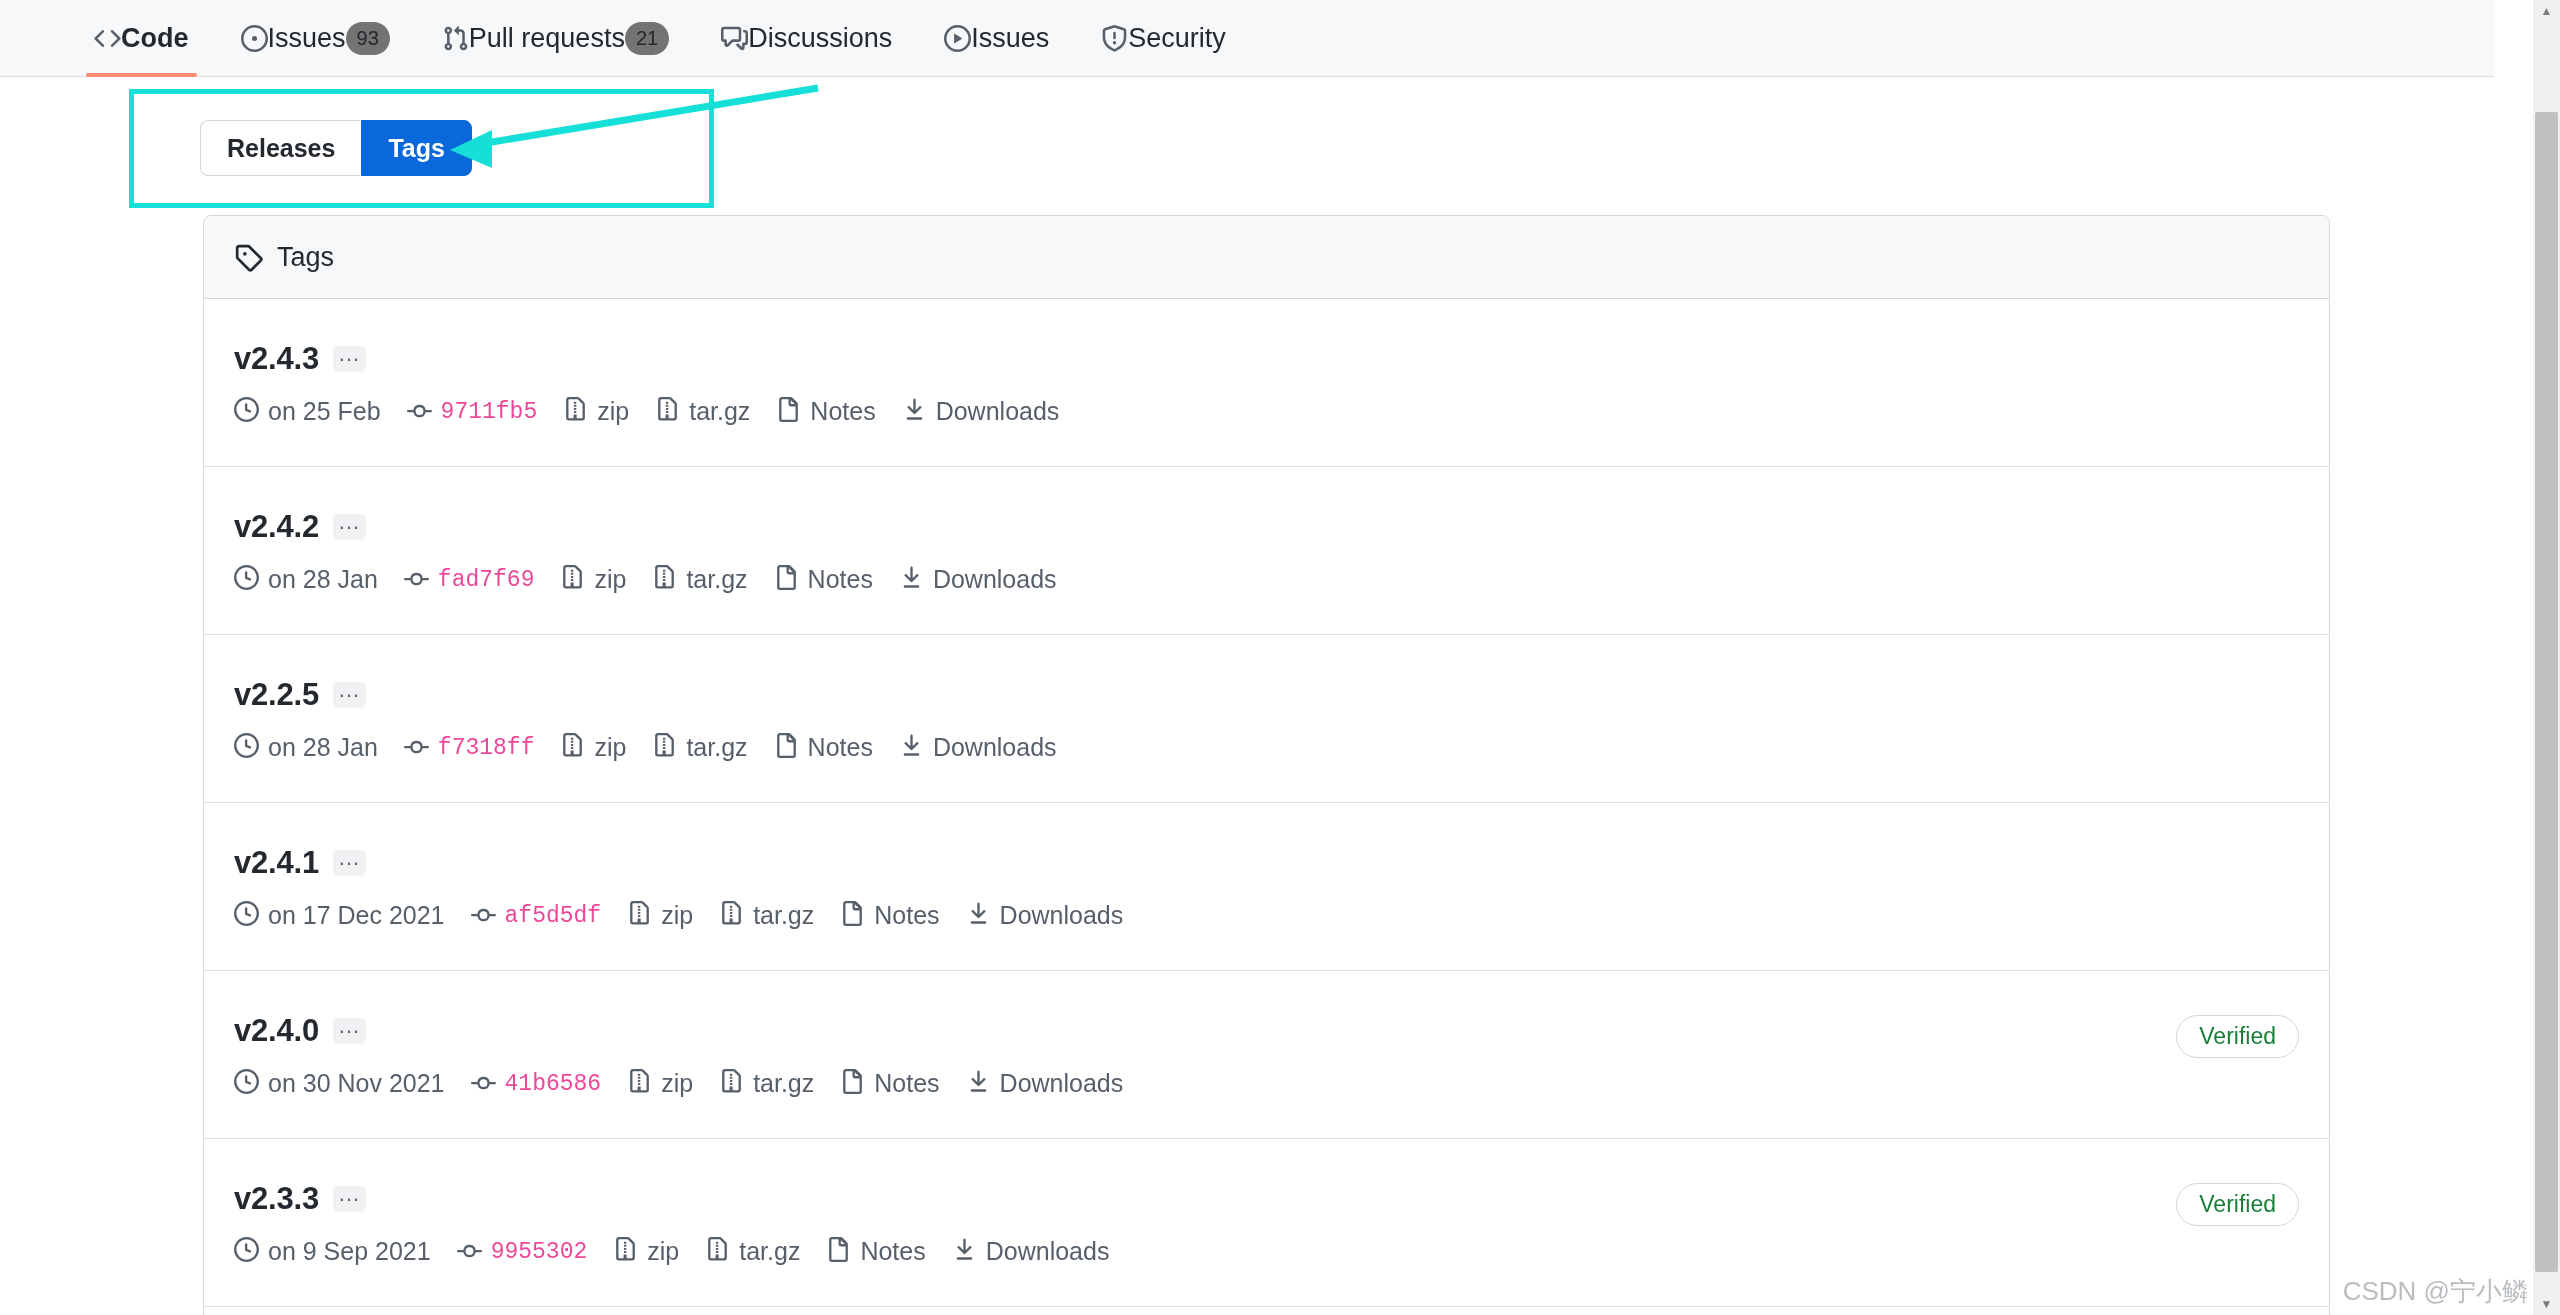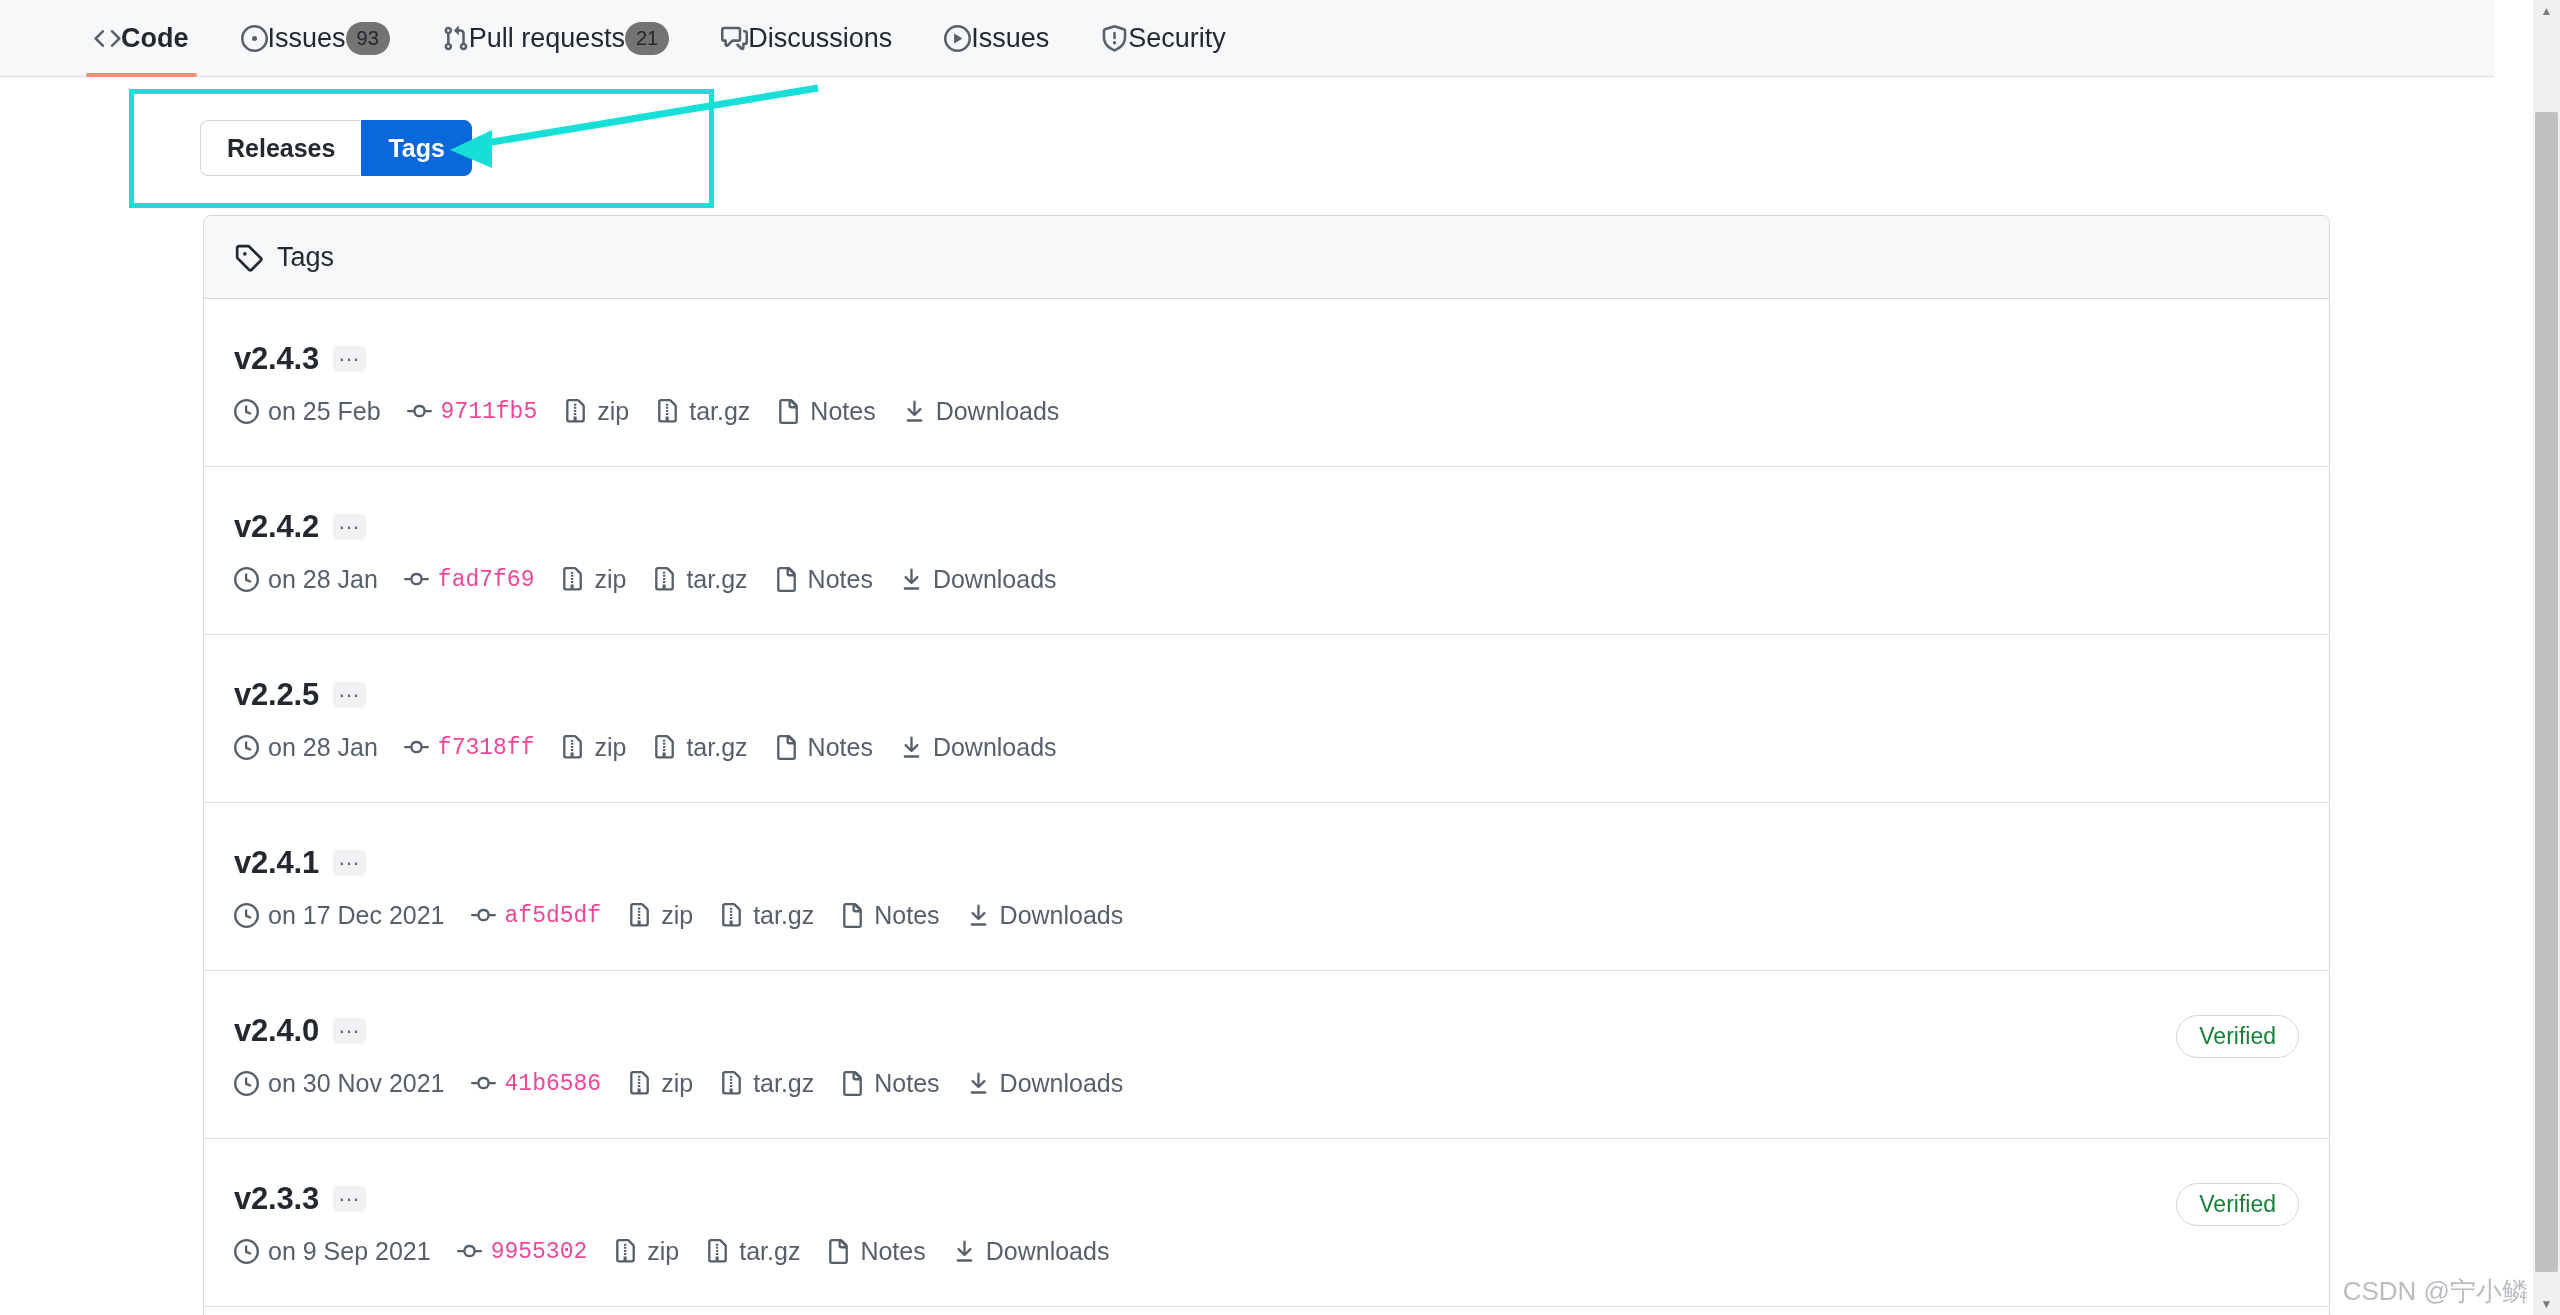--- a/index.html
+++ b/index.html
@@ -114,21 +114,21 @@
     display: flex; align-items: center; justify-content: center;
     color: #57606a; font-size: 22px; line-height: 0;
     cursor: pointer; letter-spacing: 1px;
     padding-bottom: 10px;
   }
   .tag-meta {
     display: flex; align-items: center;
     margin-top: 20px; gap: 26px;
     font-size: 25px; color: #57606a;
   }
-  .meta-item { display: flex; align-items: center; gap: 9px; cursor: pointer; white-space: nowrap; }
+  .meta-item { display: flex; align-items: flex-start; gap: 9px; cursor: pointer; white-space: nowrap; }
   .meta-item.static { cursor: default; }
   .meta-icon { width: 25px; height: 25px; flex: 0 0 25px; color: #57606a; display:block; }
   .meta-icon svg { width: 25px; height: 25px; display: block; }
   .sha {
     font-family: "Liberation Mono", monospace;
     font-size: 23px; color: #ec4899;
   }
   .verified {
     position: absolute; right: 30px; top: 44px;
     border: 1px solid #d0d7de; border-radius: 2em;

